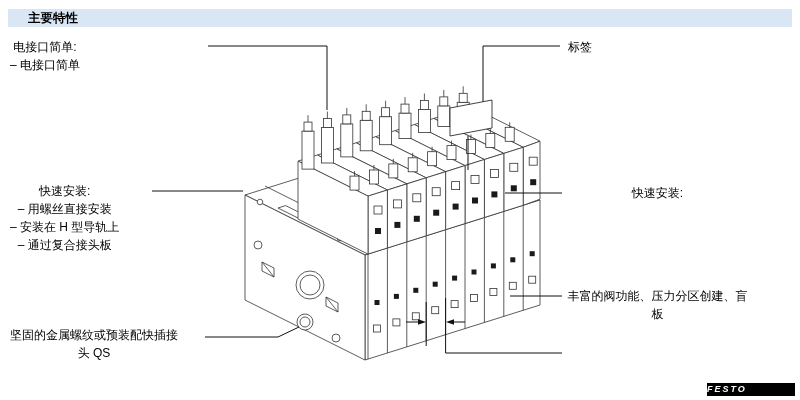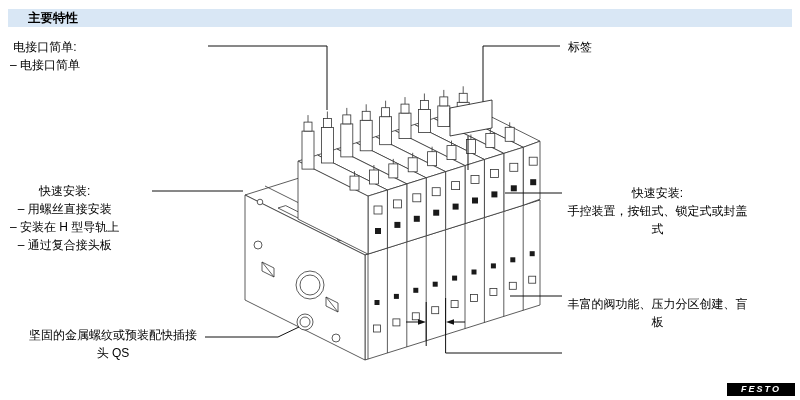--- a/index.html
+++ b/index.html
@@ -10,23 +10,23 @@
   .co{position:absolute;font-size:12px;line-height:18px;z-index:3;text-align:center;}
   .co div{white-space:pre-wrap;}
   #iso{position:absolute;left:0;top:0;width:800px;height:400px;z-index:1;}
   #iso .f{fill:#ffffff;stroke:#333;stroke-width:.8;}
   #iso .d{fill:#1a1a1a;stroke:none;}
   #iso line,#iso polyline{stroke:#333;stroke-width:.8;fill:none;}
   #iso circle{fill:#fff;stroke:#333;stroke-width:.8;}
   #overlay line,#overlay polyline{stroke:#111;stroke-width:1;}
   #overlay .f{stroke:#111;}
   #overlay .ah{fill:#111;stroke:none;}
-  .logo{position:absolute;right:5px;bottom:4px;width:68px;height:13px;background:#000;
+  .logo{position:absolute;right:5px;bottom:4px;width:88px;height:13px;background:#000;
         color:#fff;font-size:9px;font-weight:bold;font-style:italic;letter-spacing:2px;
-        text-align:center;line-height:13px;z-index:3;margin-top:48px;}
+        line-height:13px;z-index:3;margin-top:48px;}
 </style>
 </head>
 <body>
 
 <div id="page">
 
   <div class="hdr">
     <span>主要特性</span>
   </div>
 
@@ -192,33 +192,32 @@
     <div>– 电接口简单</div>
   </div>
 
   <div class="co" style="left:10px;top:182px;">
     <div>快速安装:</div>
     <div>– 用螺丝直接安装</div>
     <div>– 安装在 H 型导轨上</div>
     <div>– 通过复合接头板</div>
   </div>
 
-  <div class="co" style="left:10px;top:326px;width:168px;margin-left:19px;">
+  <div class="co" style="left:10px;top:326px;width:168px;">
     <div>坚固的金属螺纹或预装配快插接头 QS</div>
   </div>
 
   <div class="co" style="left:568px;top:38px;">
     <div>标签</div>
   </div>
 
   <div class="co" style="left:565px;top:184px;width:185px;">
     <div>快速安装:</div>
-    <div>手控装置，按钮式、锁定式或封盖式</div>
-  </div>
-
-  <div class="co" style="left:565px;top:287px;width:185px;margin-top:8px;">
+  </div>
+
+  <div class="co" style="left:565px;top:287px;width:185px;">
     <div>丰富的阀功能、压力分区创建、盲板</div>
   </div>
 
 
   <div class="logo">FESTO</div>
 
 </div>
 
 </body></html>

